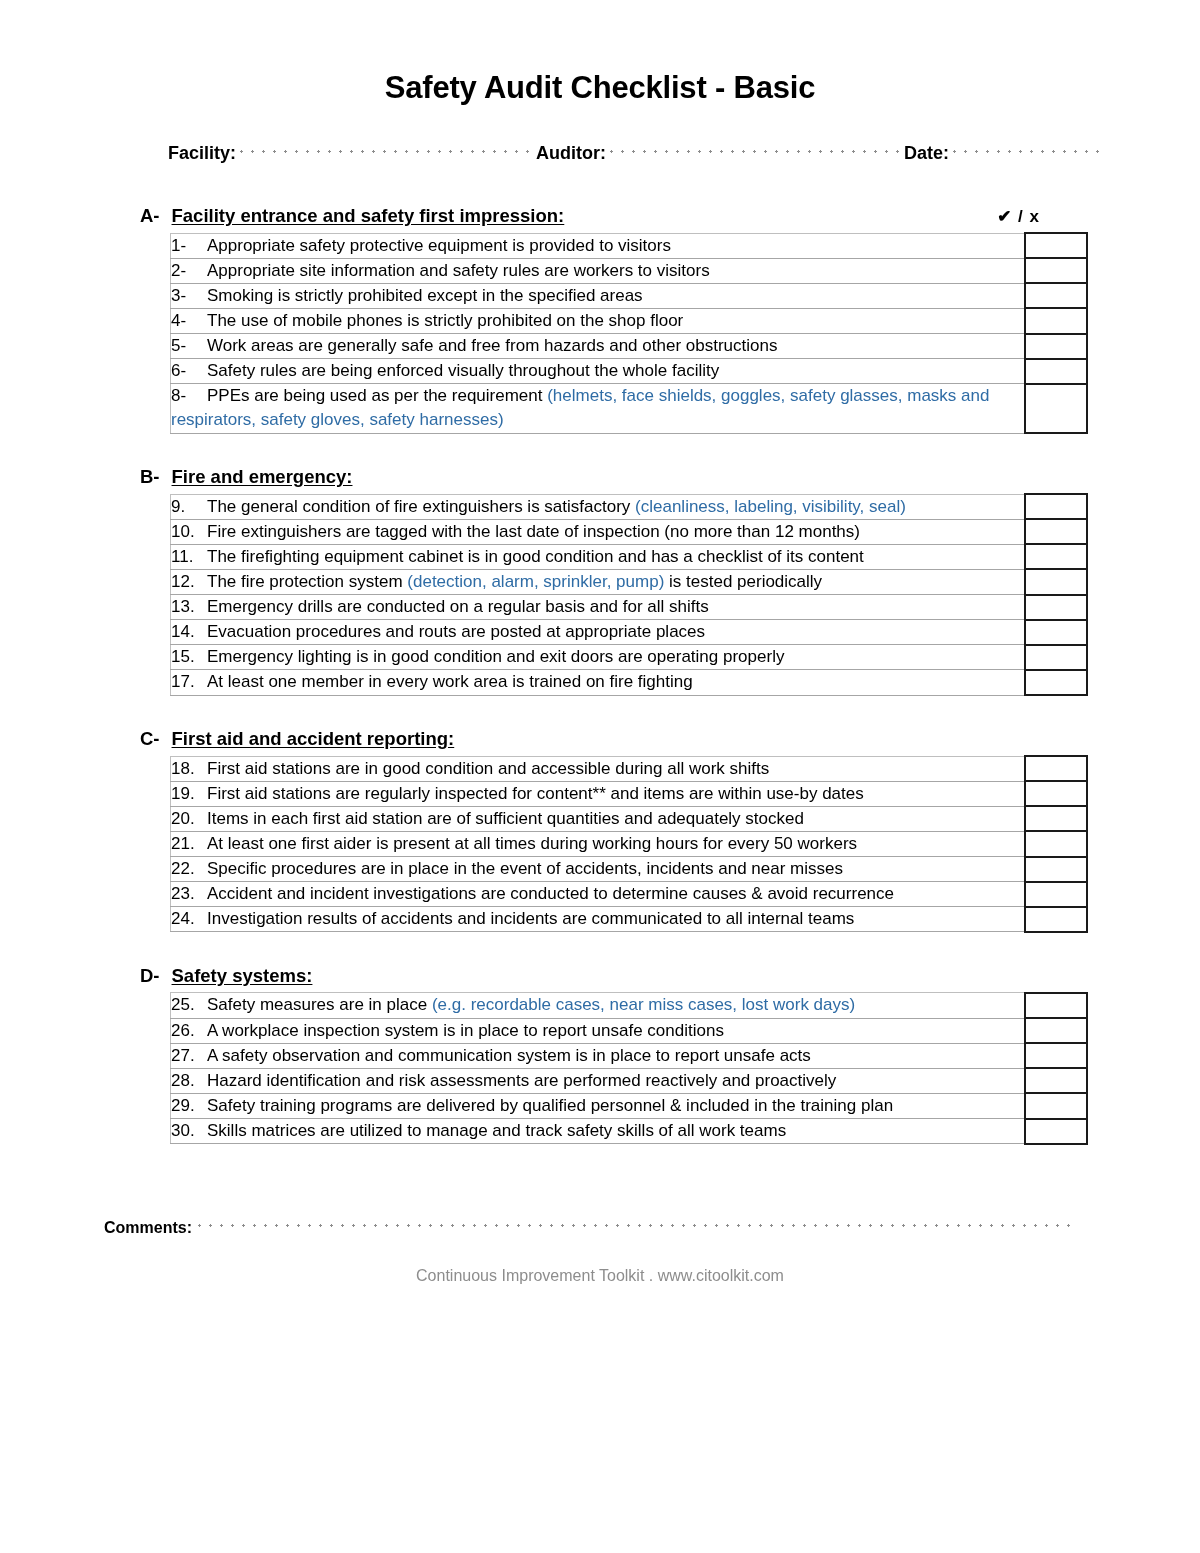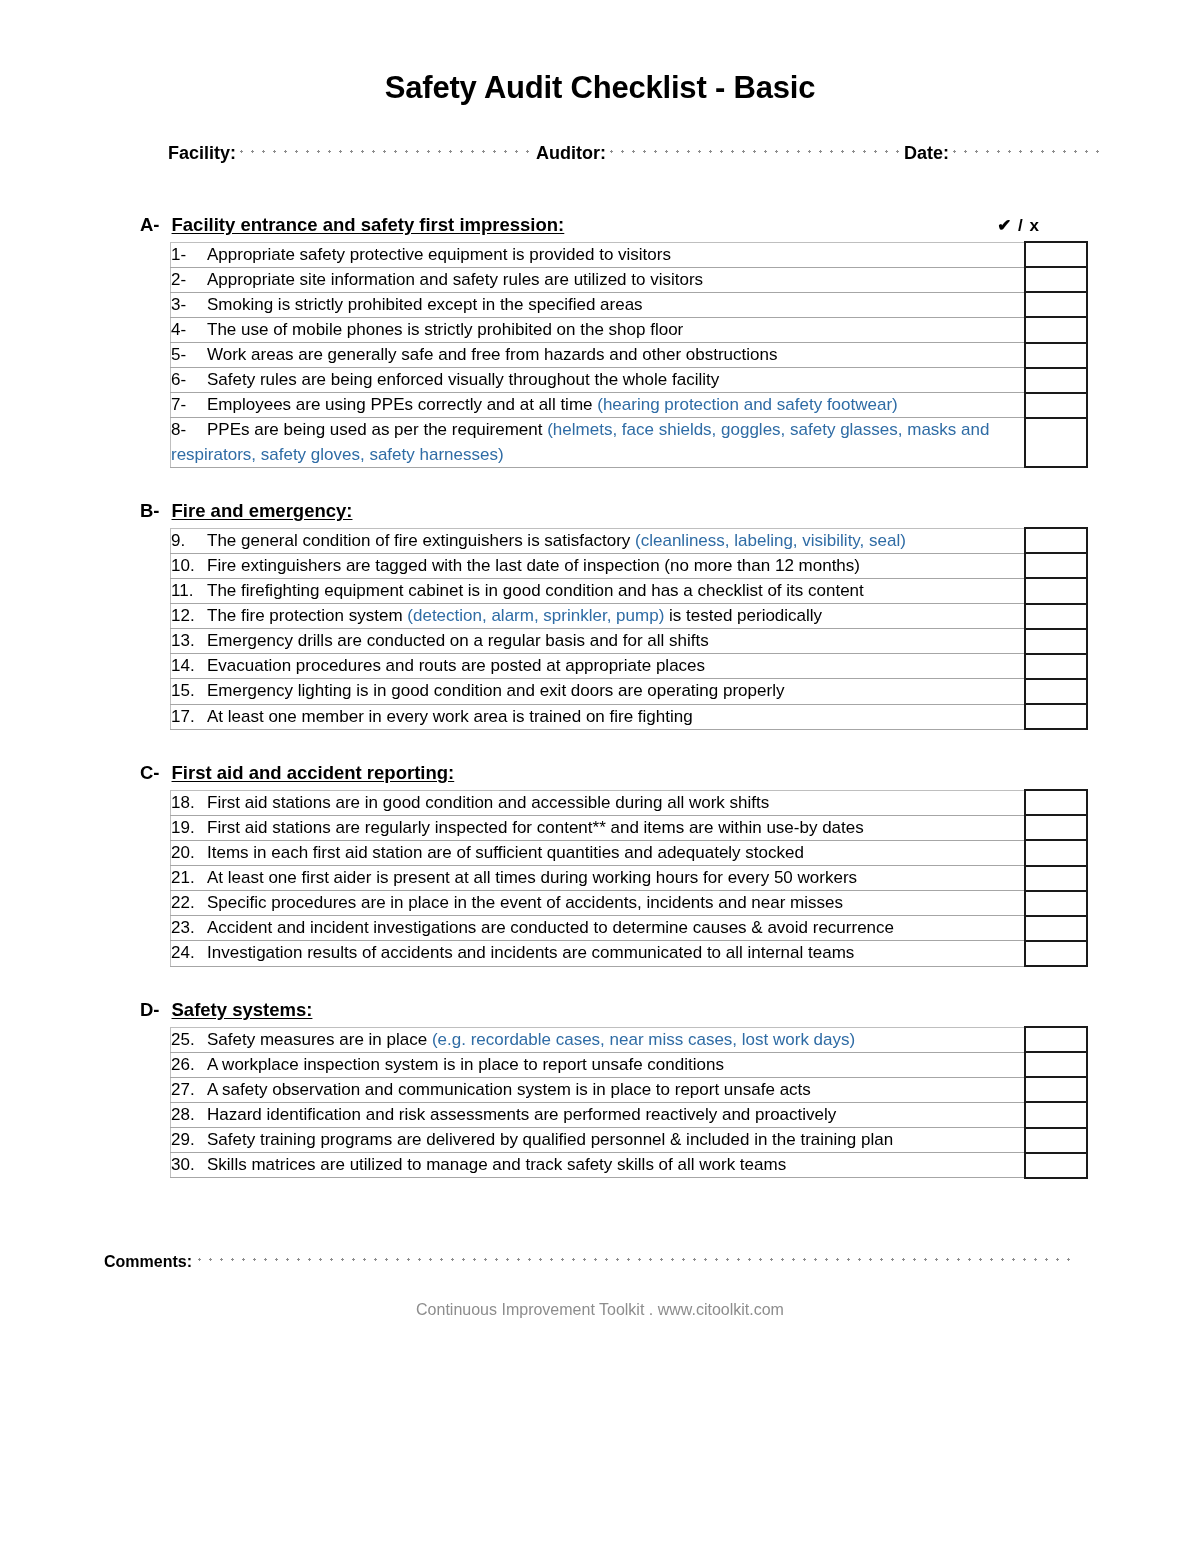--- a/index.html
+++ b/index.html
@@ -31,21 +31,21 @@
     letter-spacing: -0.2px;
     margin: 0;
     padding-top: 72px;
     line-height: 1;
   }
 
   
   .meta-row {
     display: flex;
     align-items: flex-start;
-    margin: 38px 0 16px 0;
+    margin: 38px 0 7px 0;
     padding: 0 130px 0 168px;
     font-size: 18px;
     font-weight: bold;
   }
   .meta-field { display: flex; align-items: baseline; white-space: nowrap; }
   .meta-label { font-weight: bold; font-size: 18px; }
   .dots {
     display: inline-block;
     height: 1em;
     background-image: radial-gradient(circle, #8c8c8c 1.1px, rgba(0,0,0,0) 1.3px);
@@ -170,41 +170,37 @@
             <span class="section-title">Facility entrance and safety first impression:</span>
             <span class="tick-legend">✔ / x</span>
           </div>
           <table class="check-table">
             <tbody>
               <tr class="item-row">
                 <td class="cell-text"><span class="num">1-</span><span>Appropriate safety protective equipment is provided to visitors</span></td>
                 <td class="cell-box"></td>
               </tr>
               <tr class="item-row">
-                <td class="cell-text"><span class="num">2-</span><span>Appropriate site information and safety rules are utilized to visitors</span></td>
+                <td class="cell-text"><span class="num">2-</span><span>Appropriate site information and safety rules are workers to visitors</span></td>
                 <td class="cell-box"></td>
               </tr>
               <tr class="item-row">
                 <td class="cell-text"><span class="num">3-</span><span>Smoking is strictly prohibited except in the specified areas</span></td>
                 <td class="cell-box"></td>
               </tr>
               <tr class="item-row">
                 <td class="cell-text"><span class="num">4-</span><span>The use of mobile phones is strictly prohibited on the shop floor</span></td>
                 <td class="cell-box"></td>
               </tr>
               <tr class="item-row">
                 <td class="cell-text"><span class="num">5-</span><span>Work areas are generally safe and free from hazards and other obstructions</span></td>
                 <td class="cell-box"></td>
               </tr>
               <tr class="item-row">
                 <td class="cell-text"><span class="num">6-</span><span>Safety rules are being enforced visually throughout the whole facility</span></td>
-                <td class="cell-box"></td>
-              </tr>
-              <tr class="item-row">
-                <td class="cell-text"><span class="num">7-</span><span>Employees are using PPEs correctly and at all time </span><span class="blue">(hearing protection and safety footwear)</span></td>
                 <td class="cell-box"></td>
               </tr>
               <tr class="item-row">
                 <td class="cell-text"><span class="num">8-</span><span>PPEs are being used as per the requirement </span><span class="blue">(helmets, face shields, goggles, safety glasses, masks and respirators, safety gloves, safety harnesses)</span></td>
                 <td class="cell-box"></td>
               </tr>
             </tbody>
           </table>
         </div>
         <div class="section-gap-b"></div>

